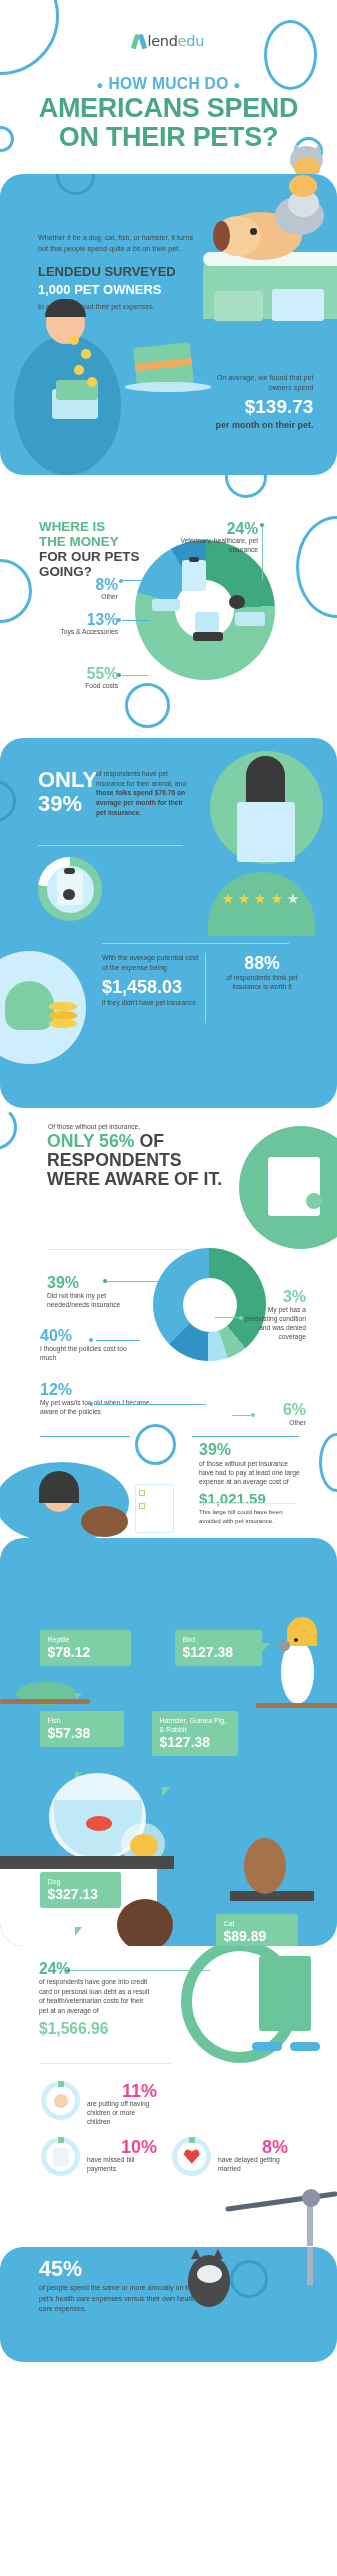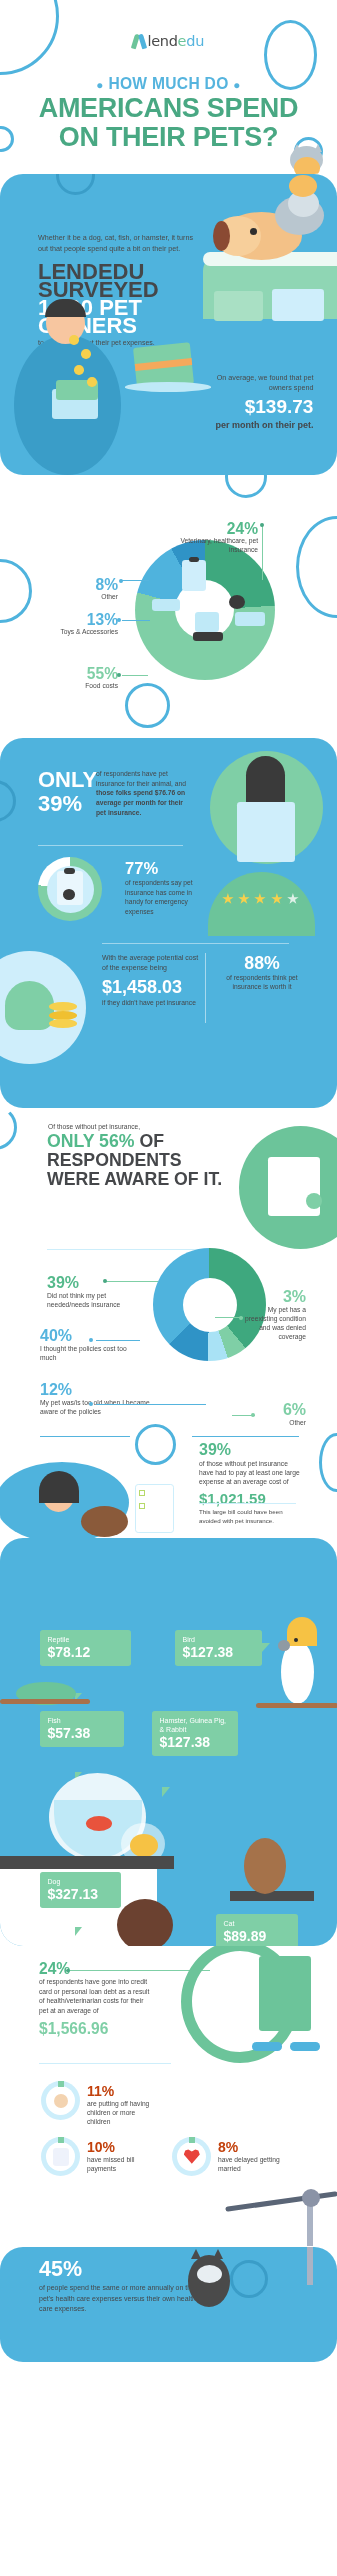--- a/index.html
+++ b/index.html
@@ -55,21 +55,21 @@
     position:absolute; top:94px; width:100%; text-align:center;
     font-size:27px; line-height:29px; color:#49a883;
     font-family:"Liberation Sans Narrow","Liberation Sans",sans-serif; font-weight:bold;
     letter-spacing:-0.3px;
   }
 
   
   .band1{ height:301px; }
   .band1 .copy{ position:absolute; left:38px; top:59px; width:156px; }
   .p-intro{ font-size:7.2px; line-height:10.7px; color:#4a4a4a; }
-  .h-surv{ font-size:22px; line-height:17.7px; margin-top:9px; color:#45474a;
+  .h-surv{ font-size:13px; line-height:17.7px; margin-top:9px; color:#45474a;
            font-family:"Liberation Sans Narrow","Liberation Sans",sans-serif; font-weight:bold;}
   .h-surv .w{ color:#fff; }
   .p-small{ font-size:7px; margin-top:4.3px; color:#4a4a4a; }
 
   .avgbox{ position:absolute; right:23.6px; top:199px; width:118px; text-align:right; }
   .avgbox .lab{ font-size:7.2px; line-height:10.2px; color:#4a4a4a; }
   .avgbox .amt{ font-size:19px; color:#fff; line-height:27px;
                 font-family:"Liberation Sans Narrow","Liberation Sans",sans-serif; font-weight:bold;}
   .avgbox .sub{ font-size:9px; color:#45474a; line-height:10.7px;
                 font-family:"Liberation Sans Narrow","Liberation Sans",sans-serif; font-weight:bold;}
@@ -191,22 +191,22 @@
   .b24 .amt{ font-size:15.6px; color:#7fcfa6; line-height:19.3px; margin-top:3.2px;
              font-family:"Liberation Sans Narrow","Liberation Sans",sans-serif; font-weight:bold;}
 
   .mini{ position:absolute; }
   .mini .ringwrap{ position:absolute; left:0; top:0; width:39px; height:39px; border-radius:50%;
                    background:#cdeefb; }
   .mini .ringwrap .hole{ position:absolute; left:4.8px; top:4.8px; width:29px; height:29px;
                          border-radius:50%; background:#fff; }
   .mini .notch{ position:absolute; left:16.6px; top:0px; width:6.4px; height:6.4px; background:#7fcfa6; }
   .mini .txt{ position:absolute; left:46px; top:3.2px; width:70px; }
-  .mini .n{ font-size:14px; color:#c2410c; line-height:15px;
-            font-family:"Liberation Sans Narrow","Liberation Sans",sans-serif; font-weight:bold;}
+  .mini .n{ font-size:18px; color:#ec4899; line-height:15px;
+            font-family:"Liberation Sans Narrow","Liberation Sans",sans-serif; font-weight:bold;text-align:right;}
   .mini .t{ font-size:6.7px; line-height:9px; color:#4a4a4a; }
 
   
   .band7{ height:115px; }
   .f45{ position:absolute; left:39px; top:10.7px; width:172px; }
   .f45 .n{ font-size:21.5px; color:#fff; line-height:23.6px;
            font-family:"Liberation Sans Narrow","Liberation Sans",sans-serif; font-weight:bold;}
   .f45 .t{ font-size:7px; line-height:10.2px; color:#45474a; margin-top:2.1px; }
 
   
@@ -291,20 +291,26 @@
       <div class="sub">per month on their pet.</div>
     </div>
   </div>
 
   <div class="sec white-bg band2">
     <div class="ring" style="left:225px;top:-19.3px;width:42px;height:42px;"></div>
     <div class="ring" style="left:296px;top:41px;width:81px;height:102px;"></div>
     <div class="ring" style="left:-32px;top:84px;width:64px;height:64px;"></div>
     <div class="ring" style="left:125px;top:208px;width:45px;height:45px;"></div>
 
+    <div class="title">
+      <div class="green">WHERE IS</div>
+      <div class="green">THE MONEY</div>
+      <div class="dark">FOR OUR PETS</div>
+      <div class="dark">GOING?</div>
+    </div>
 
     <div class="pie-wrap">
       <div class="pie"></div>
       <div class="pie-hole"></div>
 
       <div class="shape rr" style="left:47px;top:42px;width:23.6px;height:31px;background:#cfeefb;"></div>
       <div class="shape rr" style="left:54px;top:39px;width:9.7px;height:5.4px;background:#3a3a3a;"></div>
       <div class="shape rr" style="left:17px;top:81px;width:28px;height:11.8px;background:#bfe9f7;"></div>
       <div class="shape rr" style="left:60px;top:94px;width:23.6px;height:20.4px;background:#bfe9f7;"></div>
       <div class="shape rr" style="left:58px;top:114px;width:30px;height:8.6px;background:#3a3a3a;"></div>
@@ -359,24 +365,20 @@
 
     <div class="hr-l" style="left:38px;top:107px;width:145px;"></div>
 
     <div class="donut77">
         <div class="in"></div>
       </div>
     <div class="shape rr" style="left:57px;top:133px;width:26px;height:34px;background:#eaf7fd;"></div>
     <div class="shape rr" style="left:64px;top:130px;width:10.7px;height:5.9px;background:#3a3a3a;"></div>
     <div class="shape circ" style="left:63px;top:151px;width:11.8px;height:10.7px;background:#3a3a3a;"></div>
 
-    <div class="st77">
-      <div class="n">77%</div>
-      <div class="t">of respondents say pet insurance has come in handy for emergency expenses</div>
-    </div>
 
     <div class="shape circ" style="left:208px;top:134px;width:107px;height:64px;background:#6cc49a;border-radius:54px 54px 0 0;"></div>
     <div class="shape" style="left:222px;top:155px;width:11.8px;height:11.8px;background:#f6d04d;clip-path:polygon(50% 0%,61% 35%,98% 35%,68% 57%,79% 91%,50% 70%,21% 91%,32% 57%,2% 35%,39% 35%);"></div>
     <div class="shape" style="left:238px;top:155px;width:11.8px;height:11.8px;background:#f6d04d;clip-path:polygon(50% 0%,61% 35%,98% 35%,68% 57%,79% 91%,50% 70%,21% 91%,32% 57%,2% 35%,39% 35%);"></div>
     <div class="shape" style="left:254px;top:155px;width:11.8px;height:11.8px;background:#f6d04d;clip-path:polygon(50% 0%,61% 35%,98% 35%,98% 35%,68% 57%,79% 91%,50% 70%,21% 91%,32% 57%,2% 35%,39% 35%);"></div>
     <div class="shape" style="left:271px;top:155px;width:11.8px;height:11.8px;background:#f6d04d;clip-path:polygon(50% 0%,61% 35%,98% 35%,68% 57%,79% 91%,50% 70%,21% 91%,32% 57%,2% 35%,39% 35%);"></div>
     <div class="shape" style="left:287px;top:155px;width:11.8px;height:11.8px;background:#dff1e8;clip-path:polygon(50% 0%,61% 35%,98% 35%,68% 57%,79% 91%,50% 70%,21% 91%,32% 57%,2% 35%,39% 35%);"></div>
 
     <div class="hr-l" style="left:102px;top:205px;width:187px;"></div>
     <div class="vdiv" style="left:205px;top:215px;height:70px;"></div>

